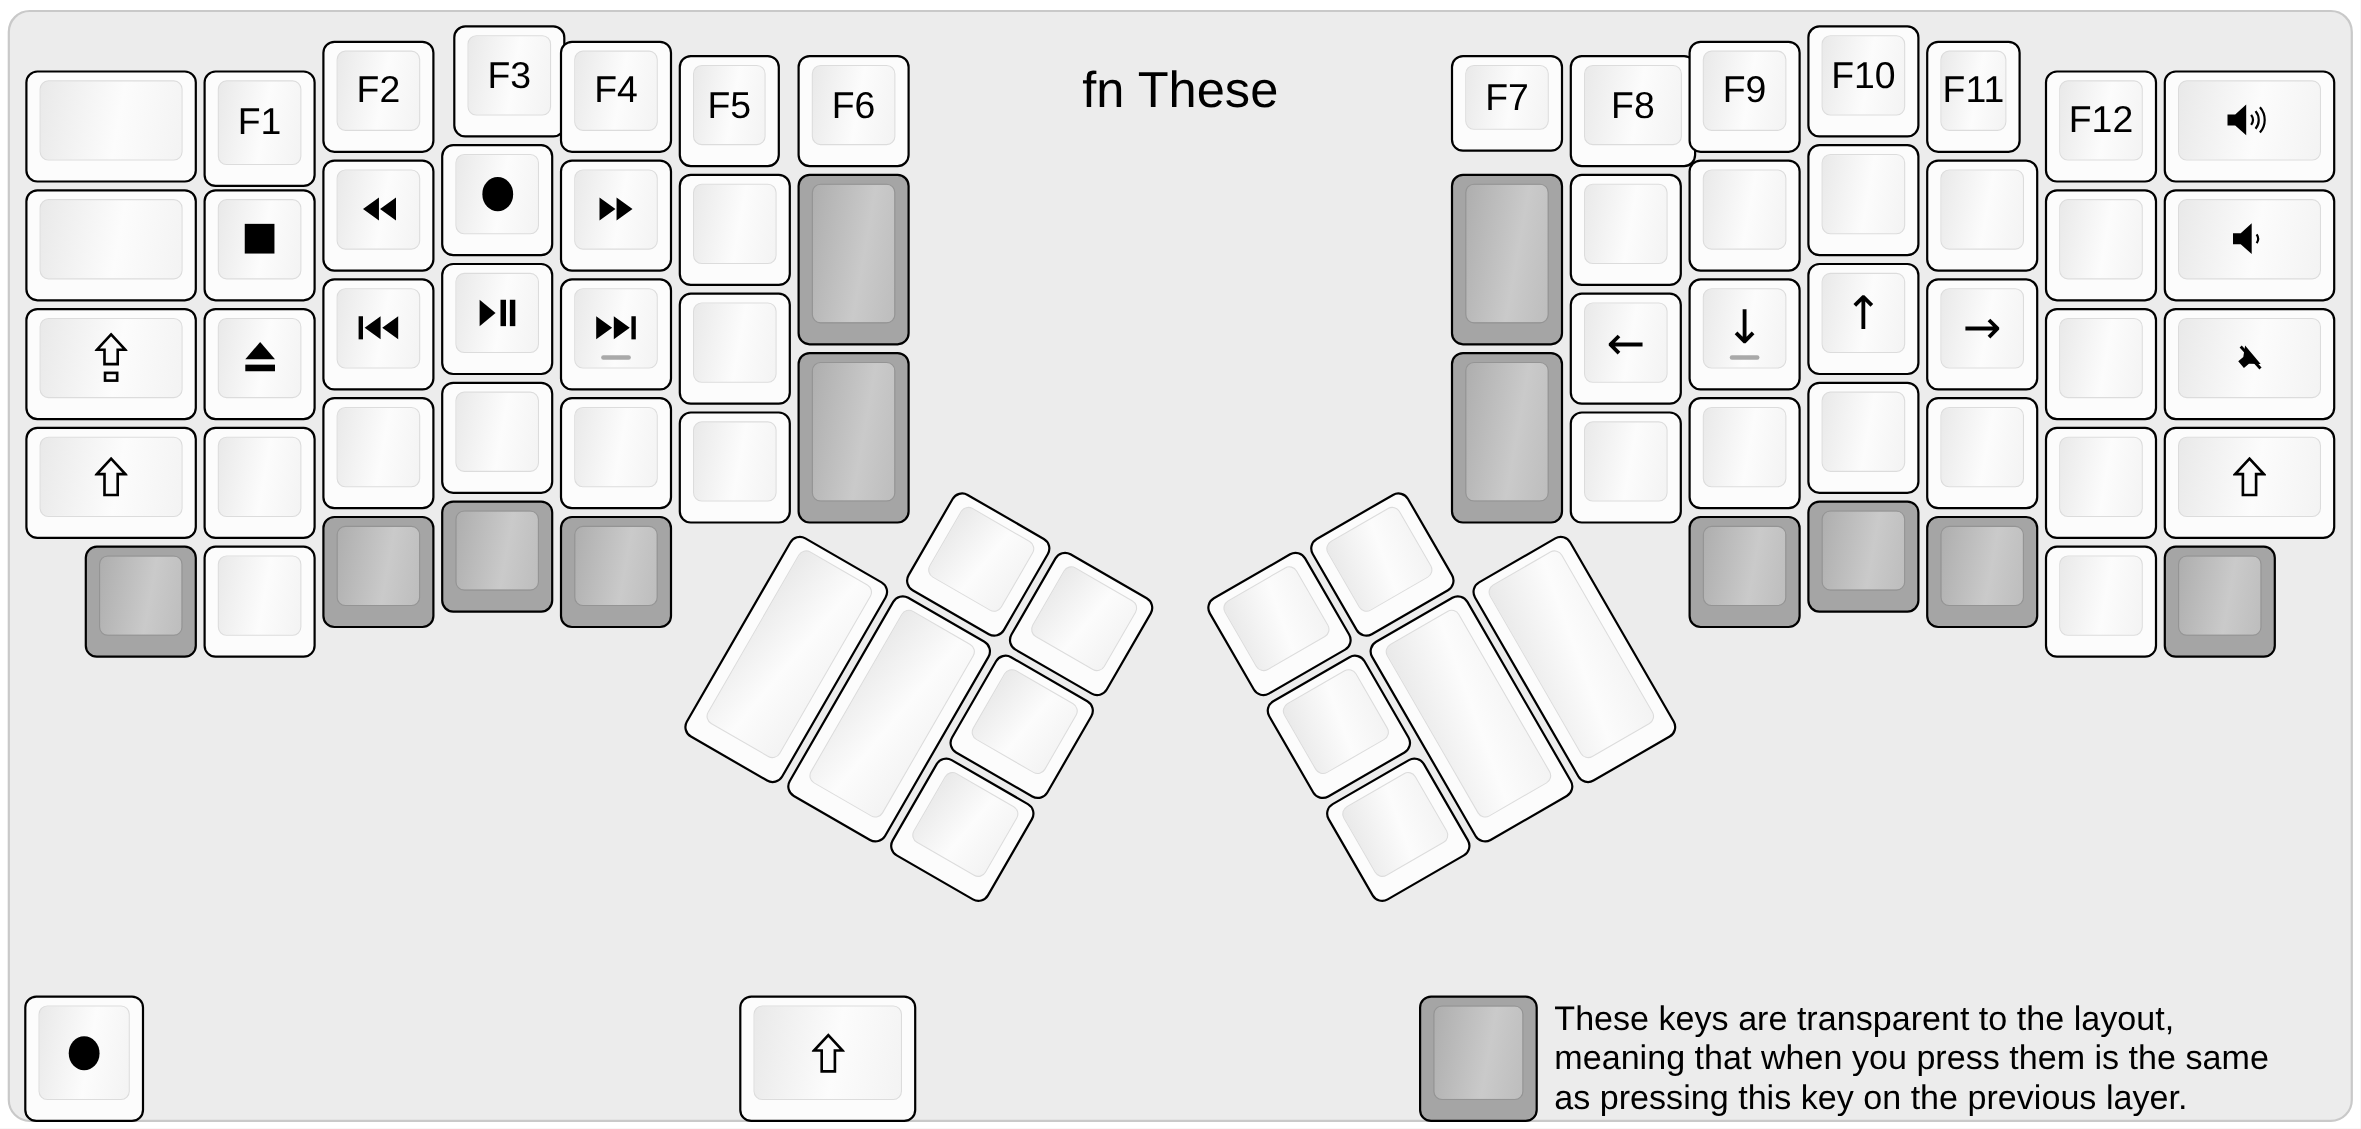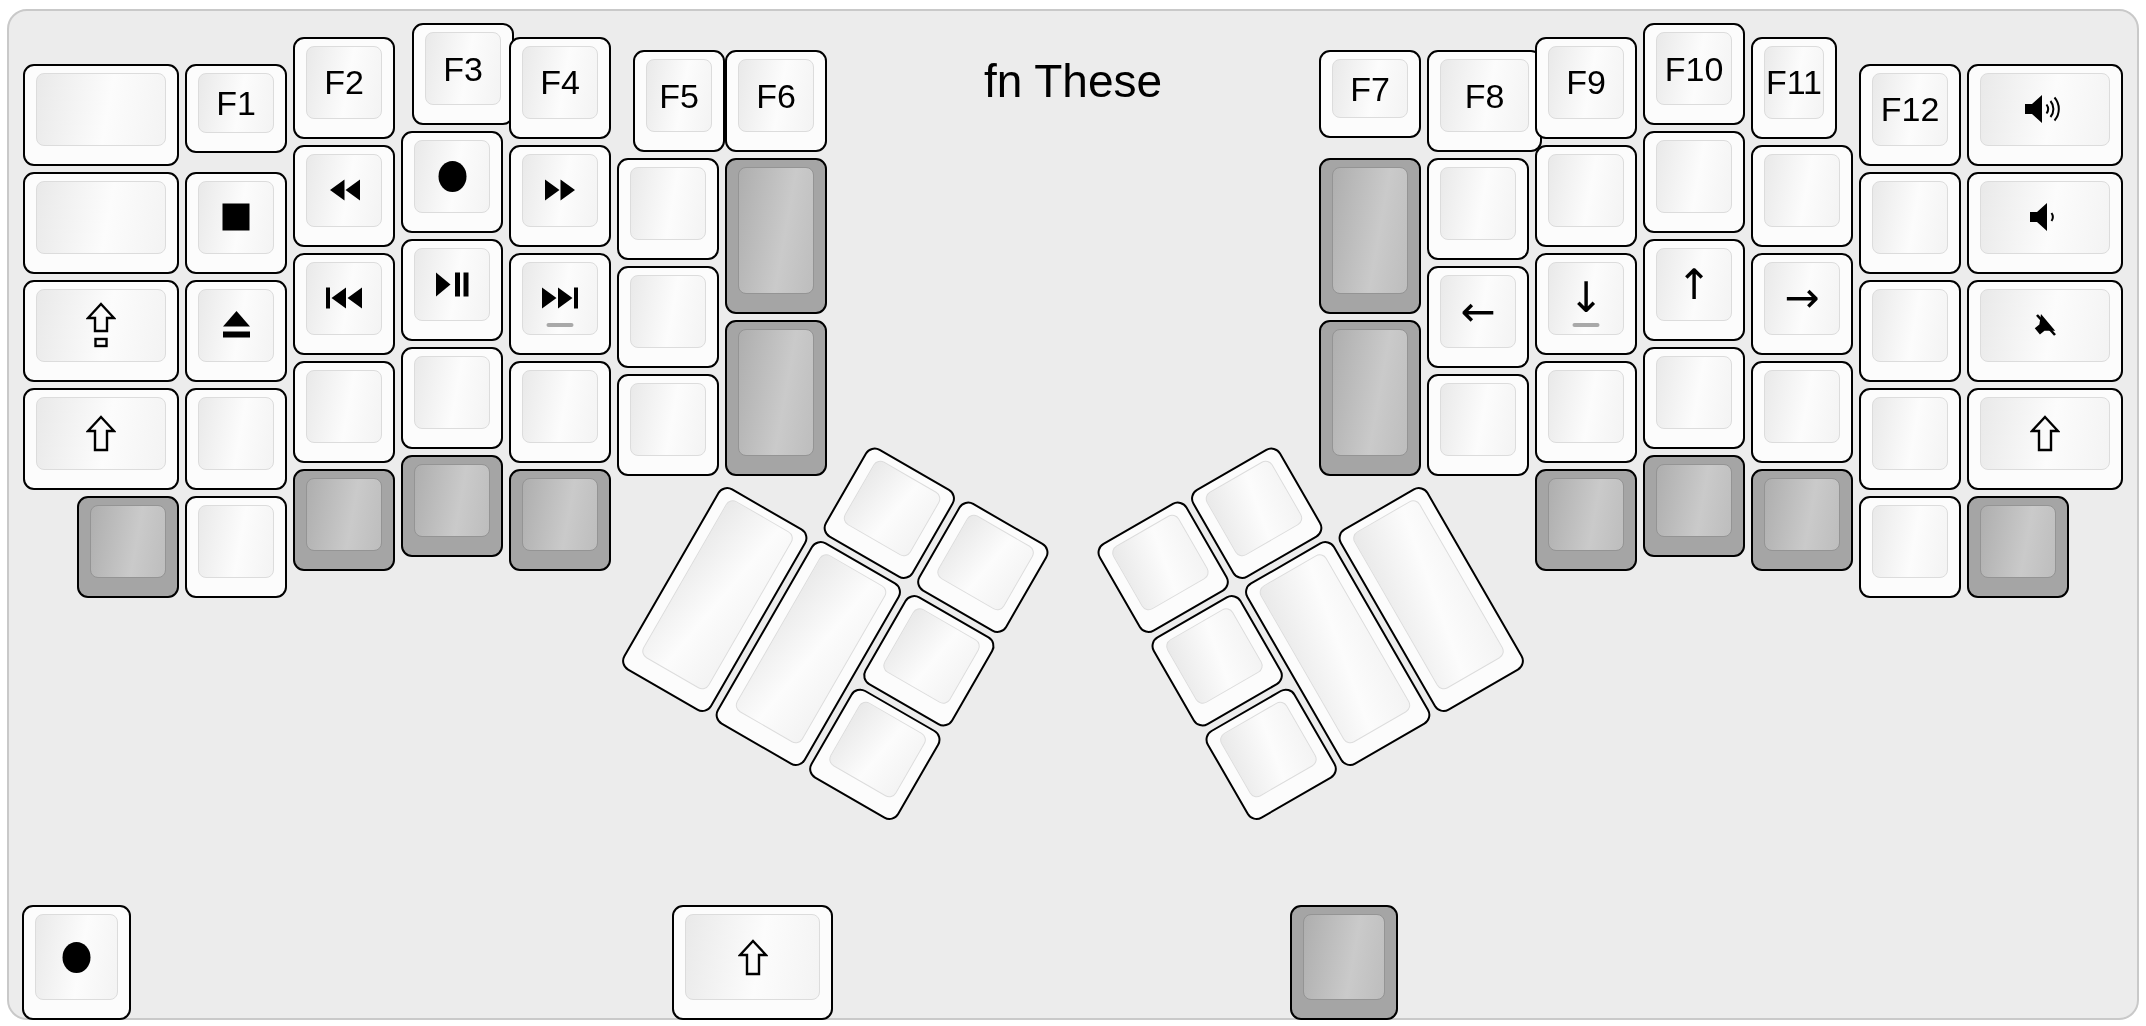--- a/index.html
+++ b/index.html
@@ -71,21 +71,21 @@
       </div>
       <div class="key white" style="left: 23px; top: 387.5px; width: 156px; height: 102px;">
         <div class="keytop">
           <span class="ic">
             <svg width="30" height="37" viewBox="0 0 30 37">
               <path fill="none" stroke="currentColor" stroke-width="2.4" d="M15 2L28 16h-7v19H9V16H2z"></path>
             </svg>
           </span>
         </div>
       </div>
-      <div class="key white" style="left: 185px; top: 63.5px; width: 102px; height: 89px;">
+      <div class="key white" style="left: 185px; top: 63.5px; width: 102px; height: 106px;">
         <div class="keytop">
           <span class="legend-f">F1</span>
         </div>
       </div>
       <div class="key white" style="left: 185px; top: 171.5px; width: 102px; height: 102px;">
         <div class="keytop">
           <span class="ic">
             <svg width="30" height="30" viewBox="0 0 30 30">
               <rect fill="currentColor" x="1.5" y="1.5" width="27" height="27"></rect>
             </svg>
@@ -181,21 +181,21 @@
               <path fill="currentColor" d="M1 1.5L15.5 12 1 22.5zM17 1.5L31.5 12 17 22.5z"></path>
               <rect fill="currentColor" x="33" y="1.5" width="4" height="21"></rect>
             </svg>
           </span>
           <div class="homing"></div>
         </div>
       </div>
       <div class="key white" style="left: 509px; top: 360.5px; width: 102px; height: 102px;">
         <div class="keytop"></div>
       </div>
-      <div class="key white" style="left: 617px; top: 50px; width: 92px; height: 102px; margin-left: 16px;">
+      <div class="key white" style="left: 617px; top: 50px; width: 92px; height: 102px;">
         <div class="keytop">
           <span class="legend-f">F5</span>
         </div>
       </div>
       <div class="key white" style="left: 617px; top: 158px; width: 102px; height: 102px;">
         <div class="keytop"></div>
       </div>
       <div class="key white" style="left: 617px; top: 266px; width: 102px; height: 102px;">
         <div class="keytop"></div>
       </div>
@@ -435,13 +435,16 @@
         <span class="ic">
           <svg width="30" height="37" viewBox="0 0 30 37">
             <path fill="none" stroke="currentColor" stroke-width="2.4" d="M15 2L28 16h-7v19H9V16H2z"></path>
           </svg>
         </span>
       </div>
     </div>
     <div class="key gray" style="left: 1290px; top: 905px; width: 108px; height: 115px;">
       <div class="keytop"></div>
     </div>
+    <div class="ltext" style="left: 1413px; top: 908px;">These keys are transparent to the layout,
+meaning that when you press them is the same
+as pressing this key on the previous layer.</div>
   </div>
 
 </body></html>

